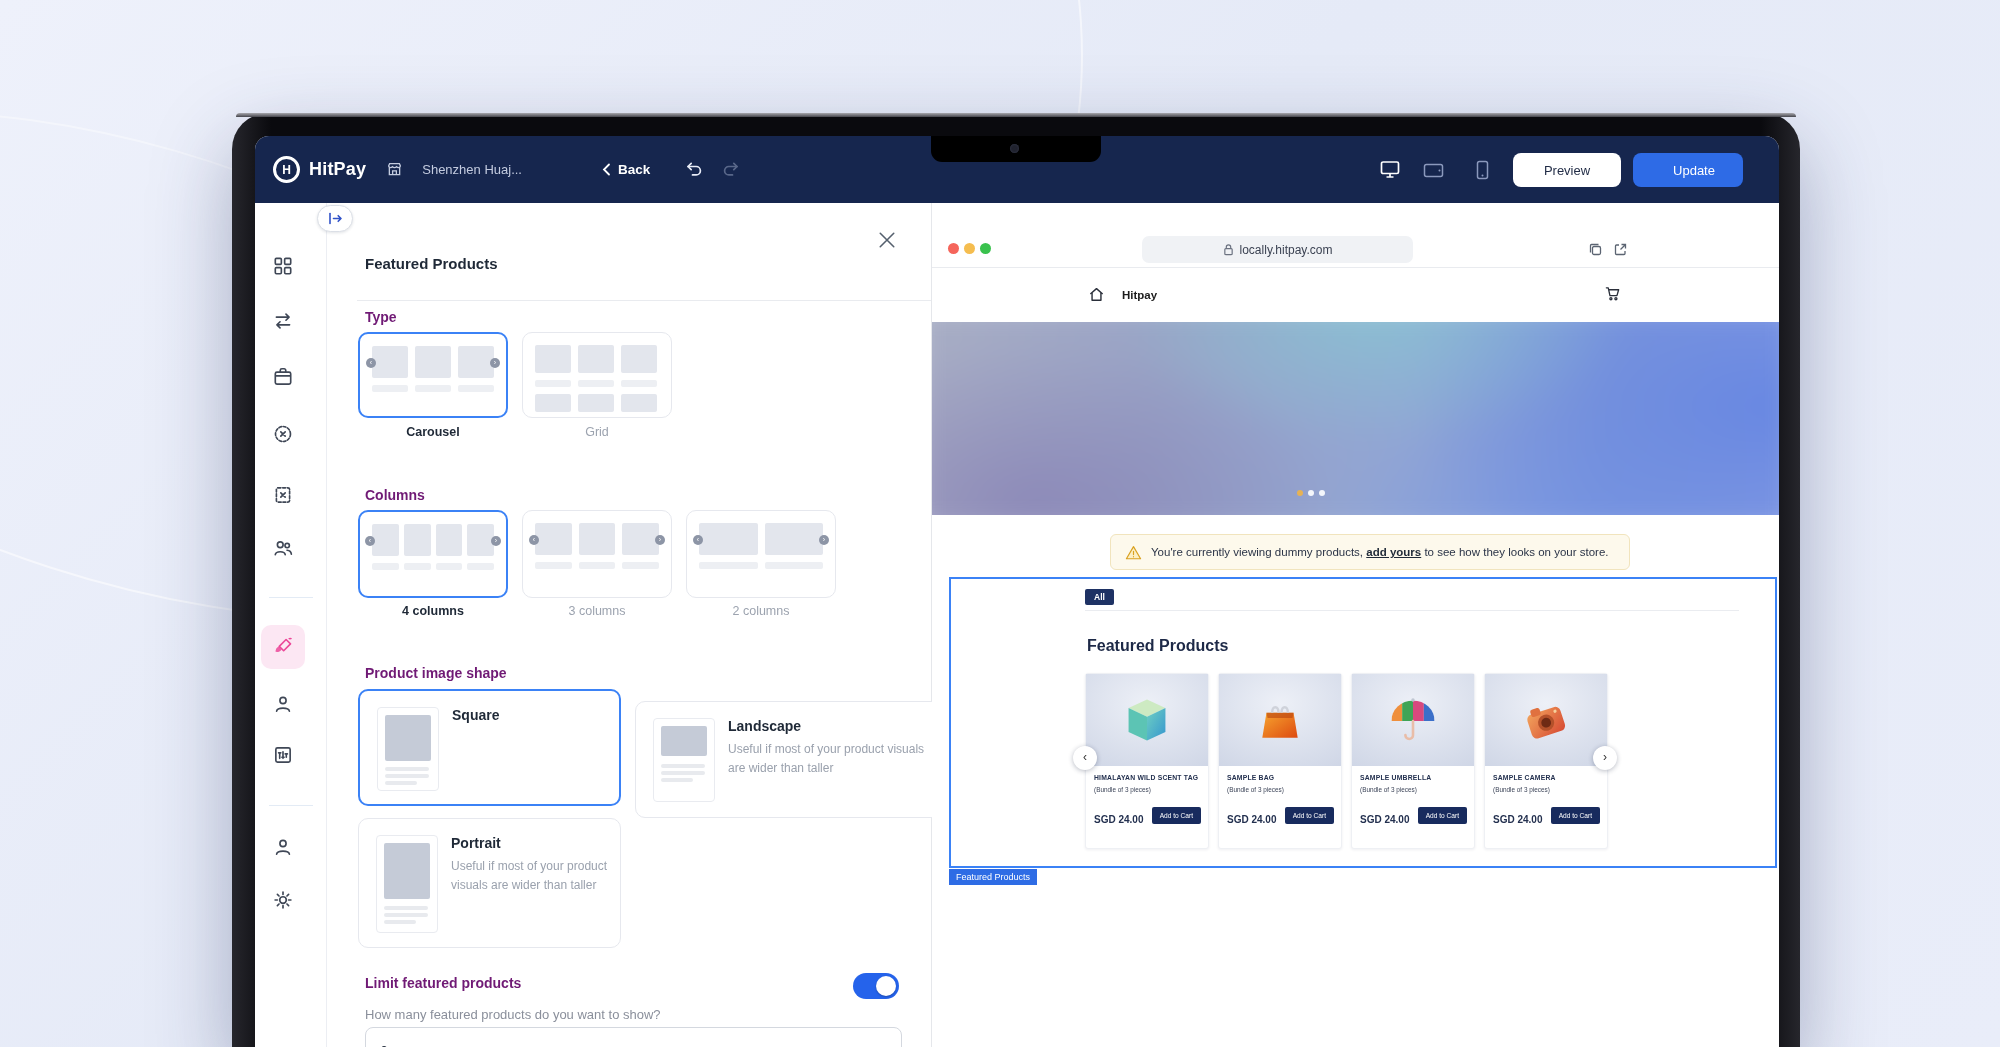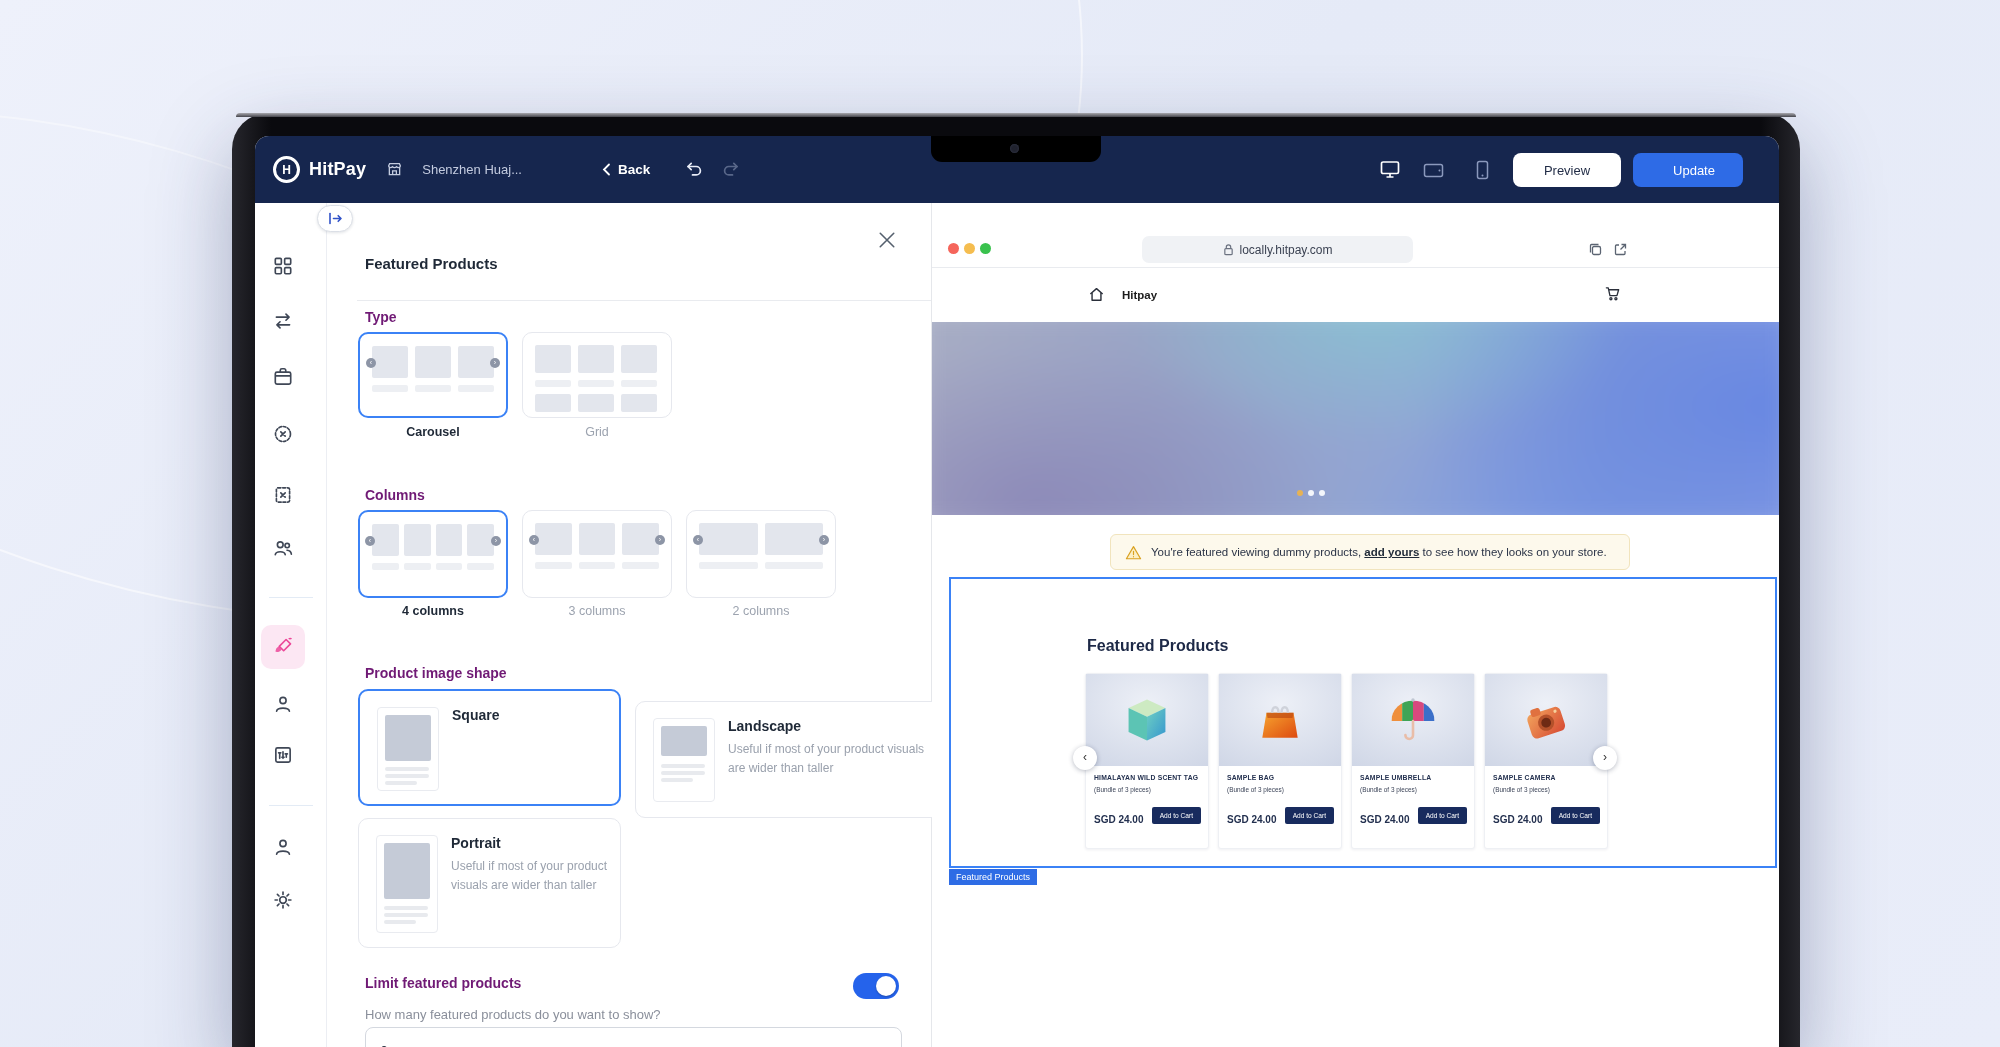--- a/index.html
+++ b/index.html
@@ -494,25 +494,28 @@
         </div>
 
         <div class="warn">
           <span>
             <svg width="17" height="15" viewBox="0 0 20 18" fill="#fcefc4" stroke="#d9a01e" stroke-width="1.4" stroke-linejoin="round">
                 <path d="M10 2L18.5 16.5H1.5z"></path>
                 <path d="M10 7.5v4M10 13.8v.4" stroke-linecap="round"></path>
               </svg>
           </span>
           <span class="warn-text">
-            <span>You're featured viewing dummy products, </span><span class="warn-link">add yours</span><span> to see how they looks on your store.</span>
+            <span>You're currently viewing dummy products, </span><span class="warn-link">add yours</span><span> to see how they looks on your store.</span>
           </span>
         </div>
 
         <div class="sel-outline"></div>
+        <div class="cat-row">
+          <span class="cat-badge">All</span>
+        </div>
         <div class="store-heading">Featured Products</div>
 
         <div class="pcard" style="left:153px;">
           <div class="pimg">
             <svg width="52" height="52" viewBox="0 0 48 48">
                 <defs>
                   <linearGradient id="cubeR" x1="0" y1="0" x2="1" y2="1">
                     <stop offset="0" stop-color="#6fd0c2"></stop>
                     <stop offset="1" stop-color="#3596cf"></stop>
                   </linearGradient>

